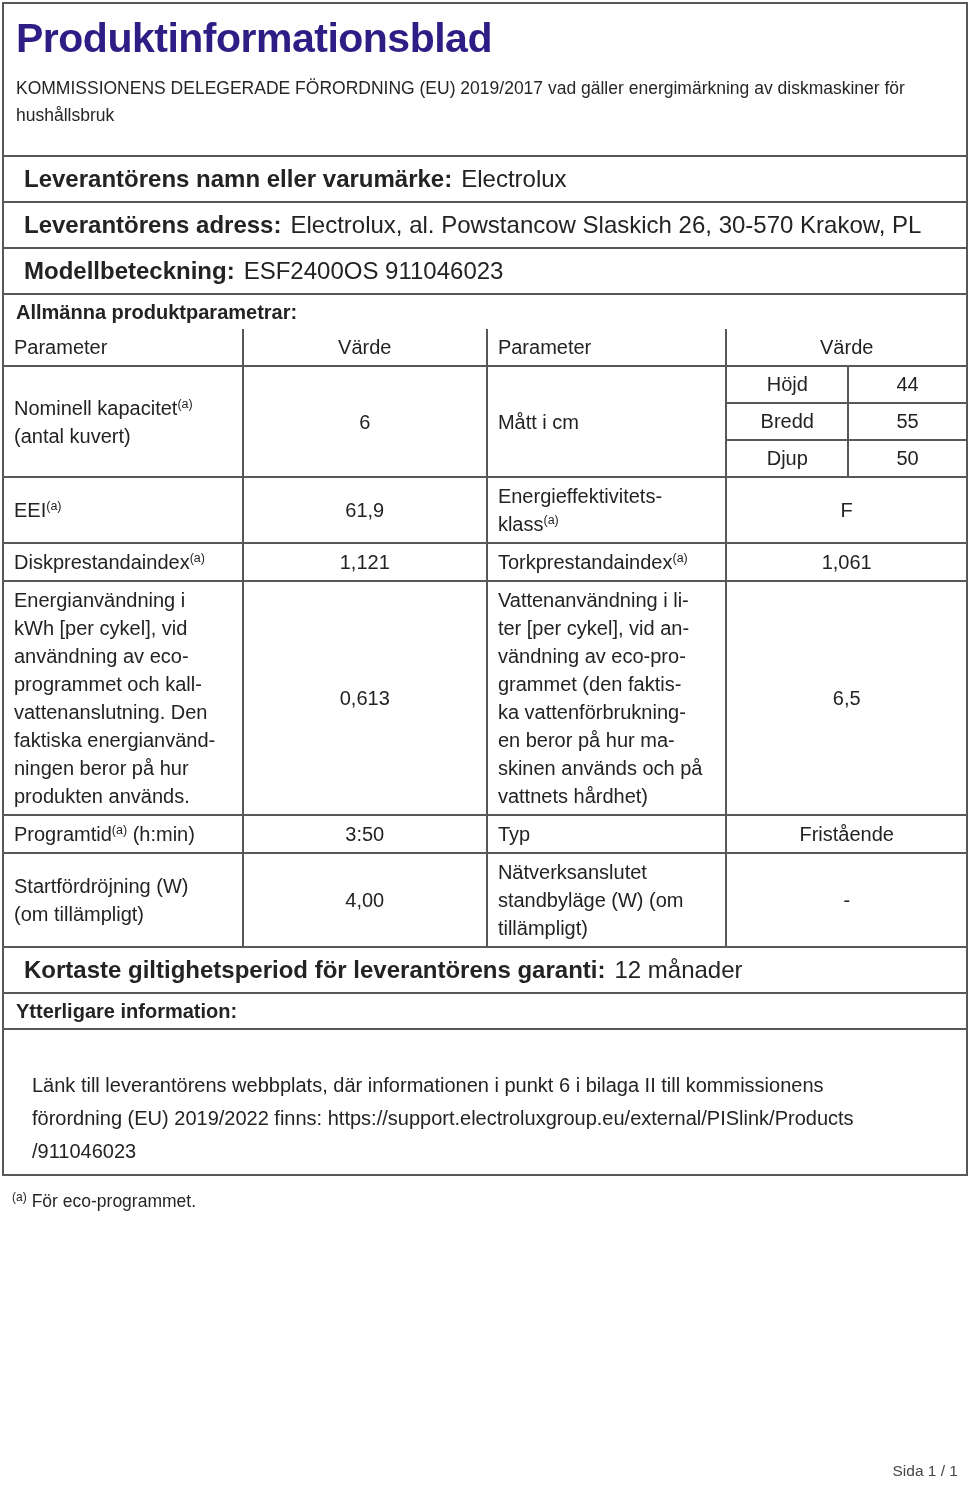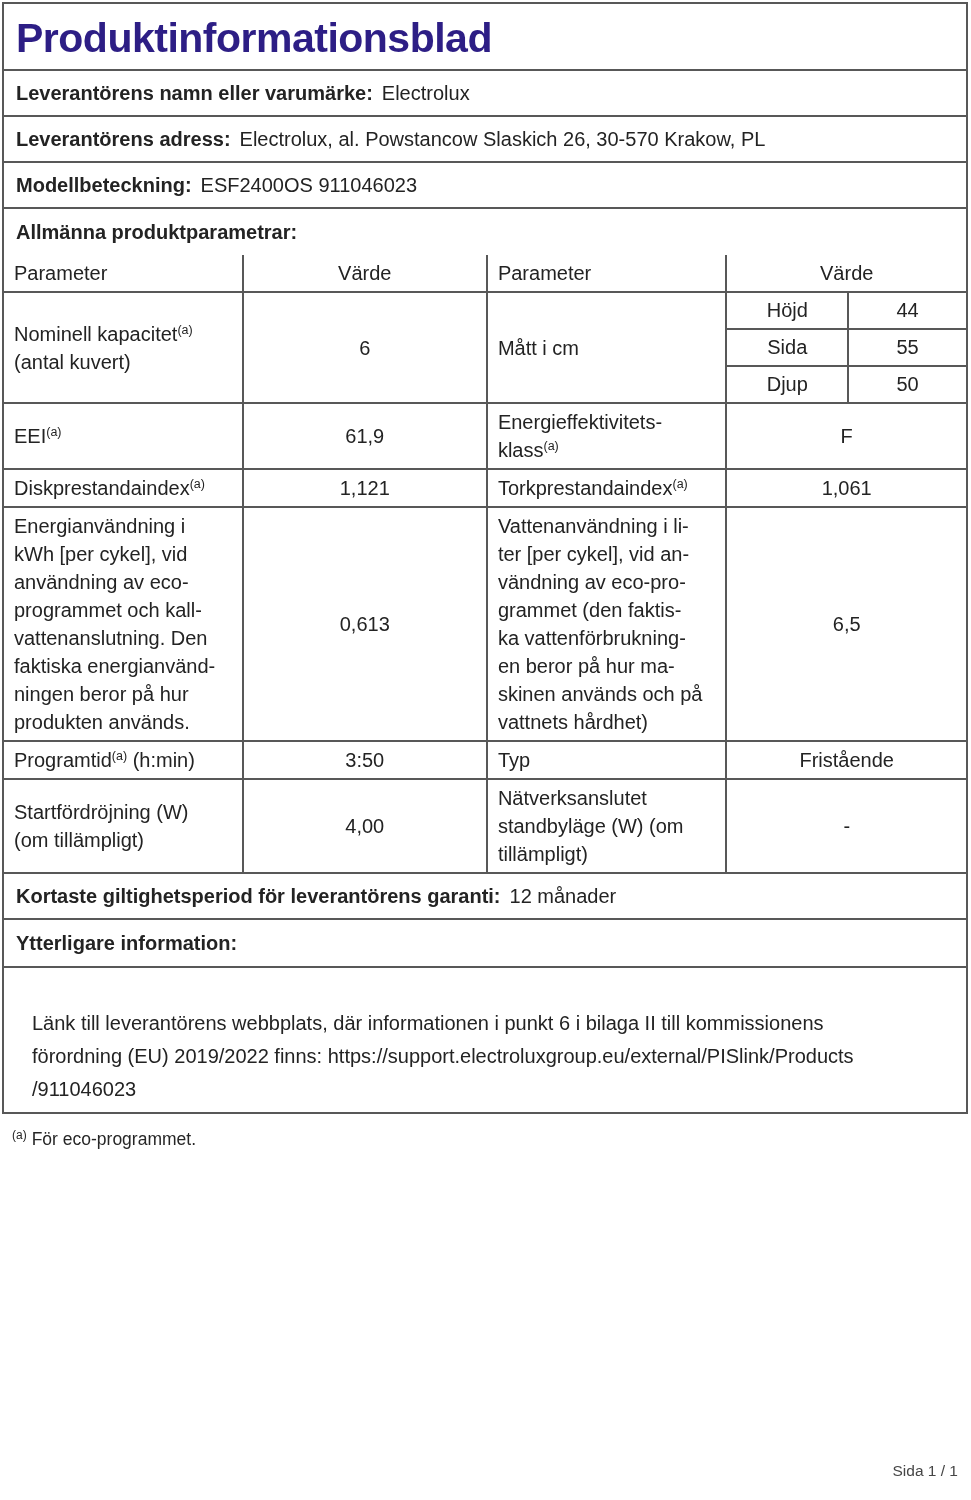--- a/index.html
+++ b/index.html
@@ -4,28 +4,28 @@
 <style>
   html,body{margin:0;padding:0;}
   body{
     width:971px;height:1500px;position:relative;background:#ffffff;
     font-family:"Liberation Sans","DejaVu Sans",sans-serif;
     color:#232323;-webkit-font-smoothing:antialiased;
   }
   .doc{margin:2px 3px 0 2px;border:2px solid #585858;}
   .row{border-top:2px solid #585858;}
   
-  .title-block{padding:12px 12px 8px 12px;}
+  .title-block{padding:12px 12px 26px 12px;}
   .doc-title{margin:0;font-size:41px;line-height:1.1;font-weight:bold;letter-spacing:-0.5px;color:#2d1e85;}
   .regulation{margin:14px 0 0 0;font-size:17.5px;line-height:27px;white-space:pre-line;color:#262626;}
   
-  .kv{font-size:20px;line-height:26px;padding:9px 12px;color:#232323;}
+  .kv{font-size:24px;line-height:26px;padding:9px 20px;color:#232323;}
   .kv .lbl{font-weight:bold;}
   .kv .val{margin-left:9px;font-weight:normal;}
-  .heading-row{font-size:20px;line-height:26px;padding:10px 12px;font-weight:bold;}
+  .heading-row{font-size:20px;line-height:26px;padding:4px 12px;font-weight:bold;}
   
   table.params{width:100%;border-collapse:collapse;border-style:hidden;table-layout:fixed;font-size:20px;}
   .params th,.params td{border:2px solid #585858;}
   .params th{font-weight:normal;padding:4px 10px;line-height:28px;}
   th.h-param{text-align:left;}
   th.h-value{text-align:center;}
   td.param{padding:4px 8px 4px 10px;vertical-align:middle;white-space:pre-line;line-height:28px;text-align:left;}
   td.val{text-align:center;vertical-align:middle;line-height:28px;padding:4px 6px;}
   sup.fa{font-size:12.5px;line-height:0;vertical-align:7px;letter-spacing:0;}
   
@@ -40,20 +40,22 @@
   .footnote .fn-sup{font-size:12px;vertical-align:6px;margin-right:5px;}
   .pagenum{position:absolute;right:13px;bottom:20px;font-size:15.5px;color:#464646;}
 </style>
 </head>
 <body>
 
 <div class="doc">
 
   <div class="title-block">
     <h1 class="doc-title">Produktinformationsblad</h1>
+    <p class="regulation">KOMMISSIONENS DELEGERADE FÖRORDNING (EU) 2019/2017 vad gäller energimärkning av diskmaskiner för
+hushållsbruk</p>
   </div>
 
   <div class="kv row">
     <span class="lbl">Leverantörens namn eller varumärke:</span><span class="val">Electrolux</span>
   </div>
 
   <div class="kv row">
     <span class="lbl">Leverantörens adress:</span><span class="val">Electrolux, al. Powstancow Slaskich 26, 30-570 Krakow, PL</span>
   </div>
 
@@ -85,21 +87,21 @@
         <td class="val">6</td>
         <td class="param">Mått i cm</td>
         <td class="dims-td">
           <table class="dims">
             <tbody>
               <tr>
                 <td class="dn">Höjd</td>
                 <td class="dv">44</td>
               </tr>
               <tr>
-                <td class="dn">Sida</td>
+                <td class="dn">Bredd</td>
                 <td class="dv">55</td>
               </tr>
               <tr>
                 <td class="dn">Djup</td>
                 <td class="dv">50</td>
               </tr>
             </tbody>
           </table>
         </td>
       </tr>

